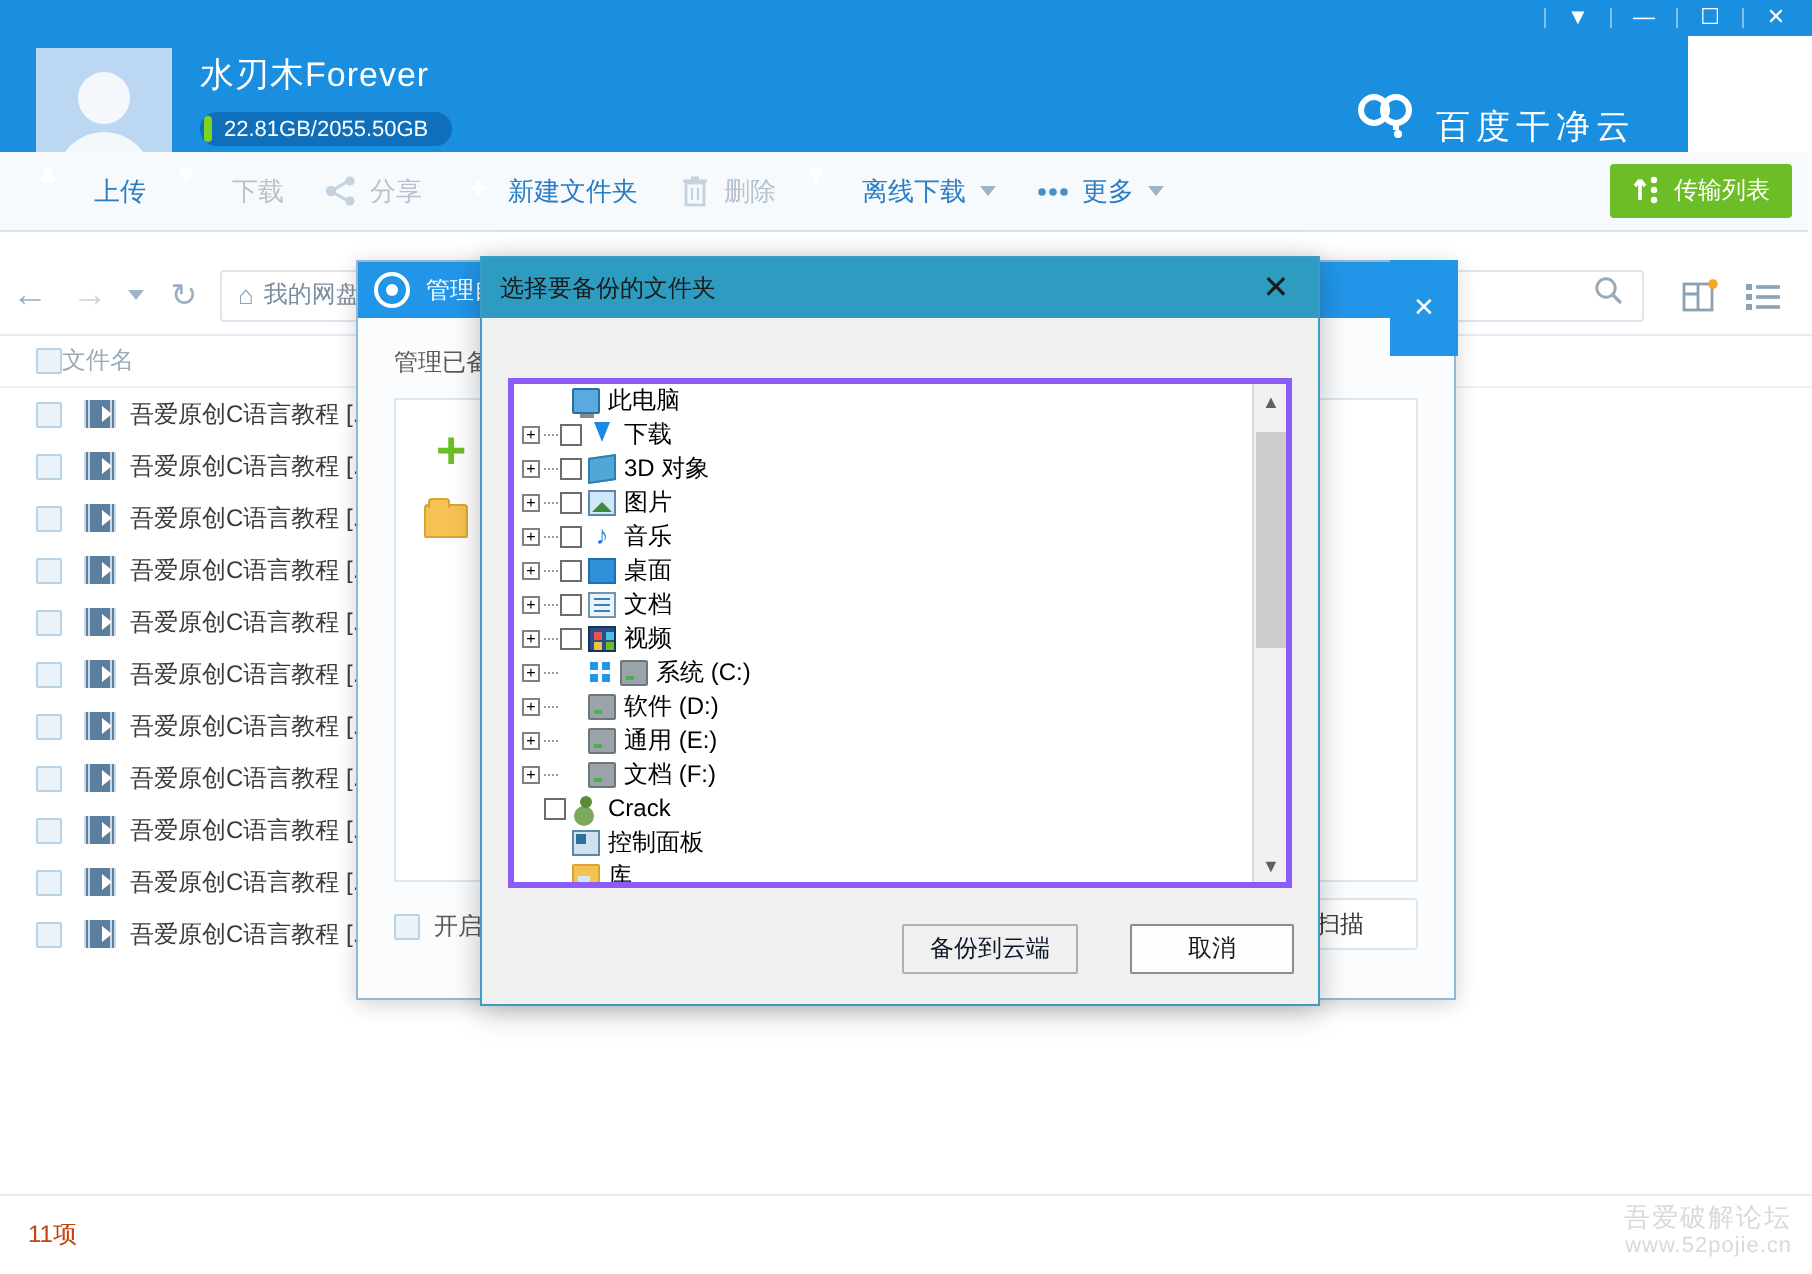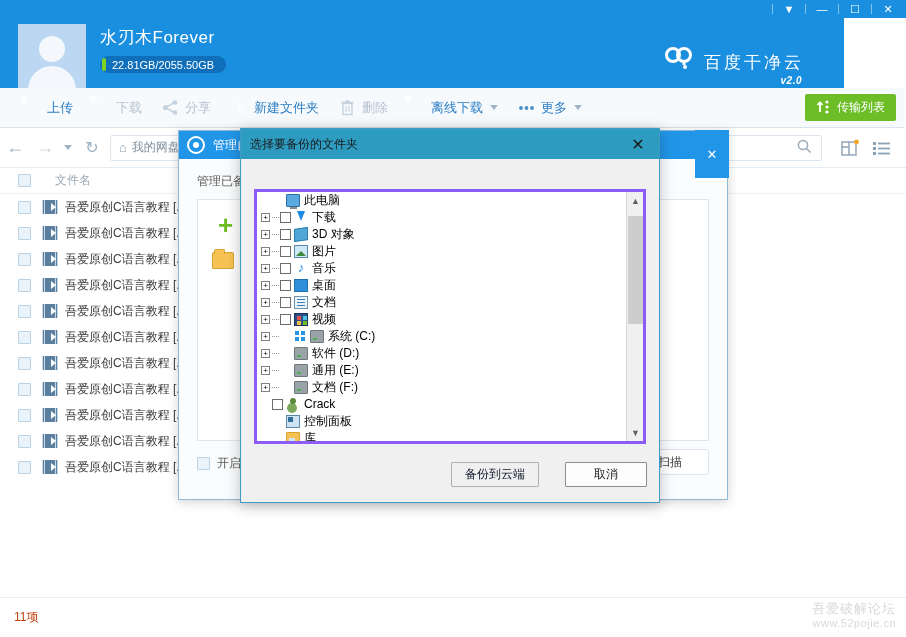--- a/index.html
+++ b/index.html
@@ -53,33 +53,33 @@
     position:absolute; left:100px; top:38px;
     height:17px; padding:0 12px; border-radius:9px;
     background:#0f6fba; color:#ffffff; font-size:11px;
     display:flex; align-items:center;
   }
   .quota::before {
     content:""; position:absolute; left:2px; top:2px; bottom:2px; width:4px;
     border-radius:3px; background:#7ed321;
   }
   .brand {
-    position:absolute; right:40px; top:28px;
+    position:absolute; right:26px; top:28px;
     display:flex; align-items:flex-end; color:#ffffff;justify-content:flex-end;
   }
   .brand .mark { margin-right:6px; }
   .brand .btext { font-size:17px; letter-spacing:3px; font-family:"Liberation Serif",serif; }
   .brand .bver {
     position:absolute; right:2px; bottom:-12px;
     font-size:10px; font-style:italic; font-weight:bold; letter-spacing:.5px;
   }
 
   
   .toolbar {
-    position:absolute; left:0; top:88px; width:904px; height:40px;
+    position:absolute; left:0; top:76px; width:904px; height:40px;
     background:#f7fafd; border-bottom:1px solid #d8e3ec;
     display:flex; align-items:center; padding-left:14px;
   }
   .tbitem { display:flex; align-items:center; height:40px; padding:0 10px; cursor:default; }
   .tbitem .lbl { font-size:13px; color:#2b7dc4; margin-left:6px; }
   .tbitem.disabled .lbl { color:#b6c3cf; }
   .tbicon { width:17px; height:17px; position:relative; display:inline-block; }
   .sq { width:17px; height:17px; border-radius:2px; background:#2b8fd6; position:relative; }
   .sq.dim { background:#c3d2de; }
   .sq::after {
@@ -124,21 +124,21 @@
   
   .listhdr {
     position:absolute; left:0; top:168px; width:906px; height:26px;
     border-bottom:1px solid #eef2f6; display:flex; align-items:center;
   }
   .chk {
     width:13px; height:13px; border:1px solid #b9d3e6; background:#eaf3fa;
     border-radius:1px; display:inline-block;
   }
   .listhdr .chk { margin-left:18px; }
-  .listhdr .hname { margin-left:24px; font-size:12px; color:#9aaab7; }
+  .listhdr .hname { margin-left:0; font-size:12px; color:#9aaab7; }
 
   .filerow {
     position:absolute; left:0; width:906px; height:26px;
     display:flex; align-items:center;
   }
   .filerow .chk { margin-left:18px; }
   .ficon {
     width:16px; height:14px; margin-left:11px;
     background:#5b7f9e; border-radius:1px; position:relative;
     border-left:3px double #c9d9e6; border-right:3px double #c9d9e6;

